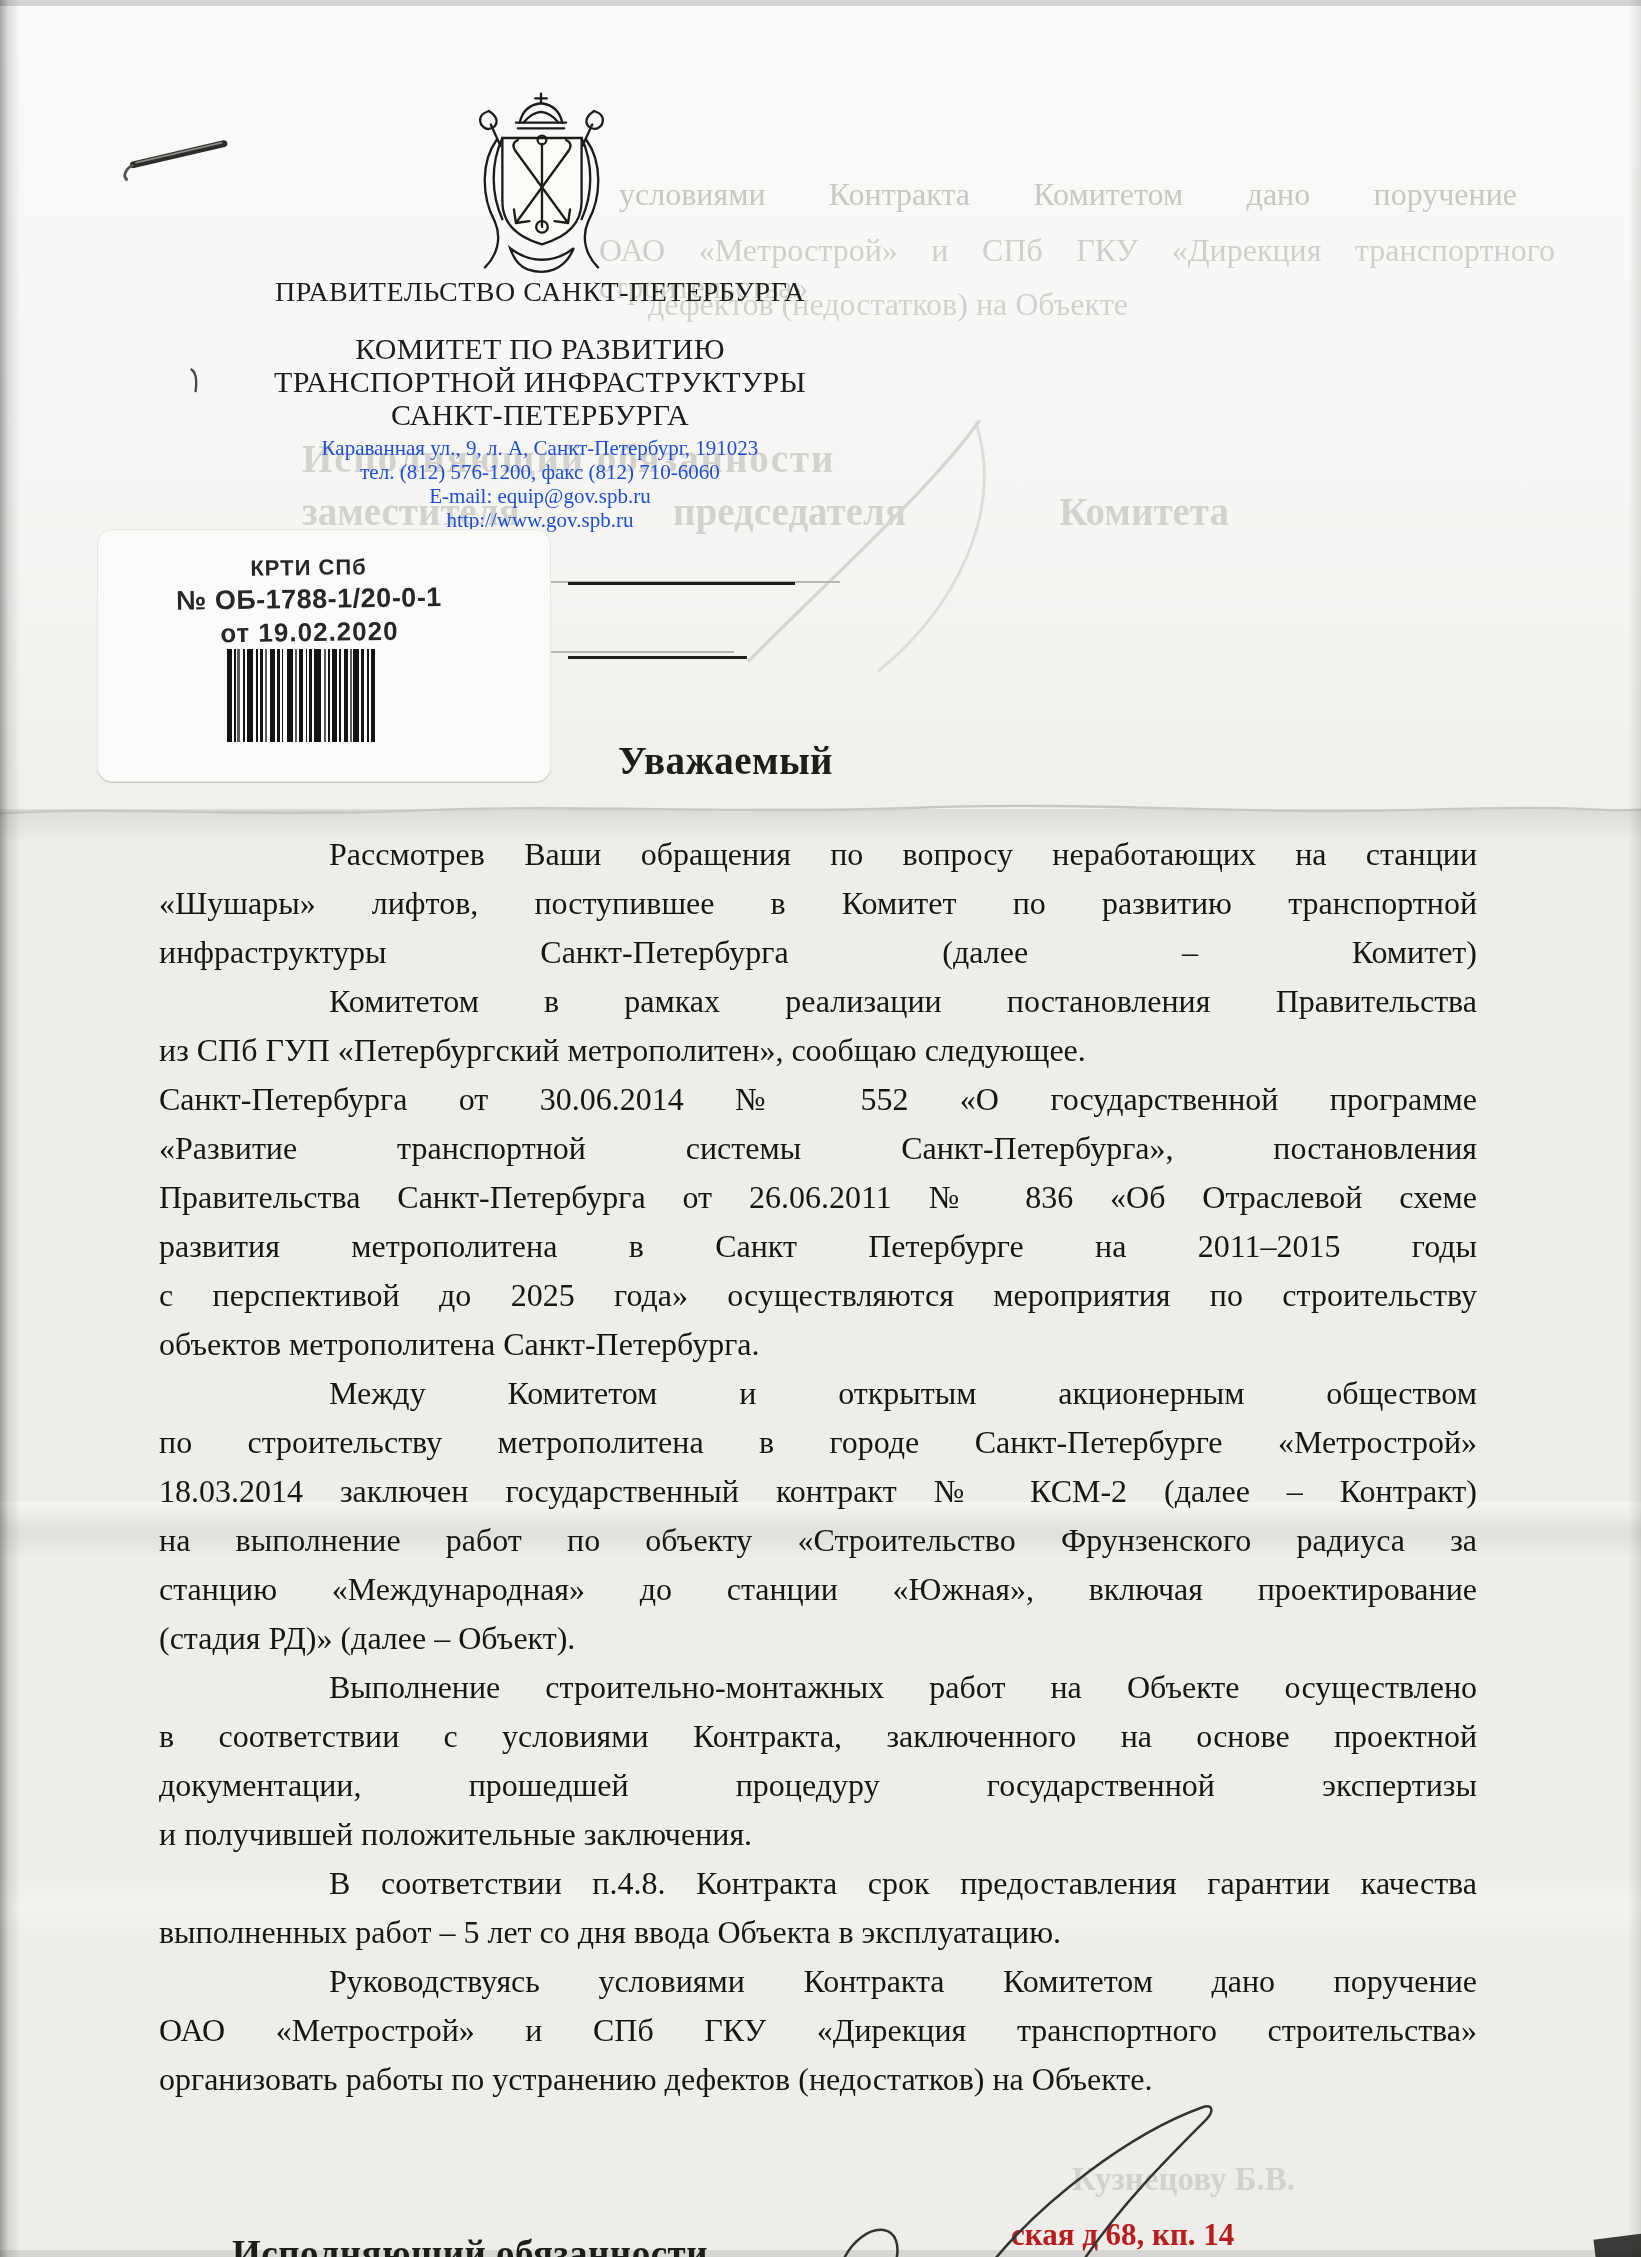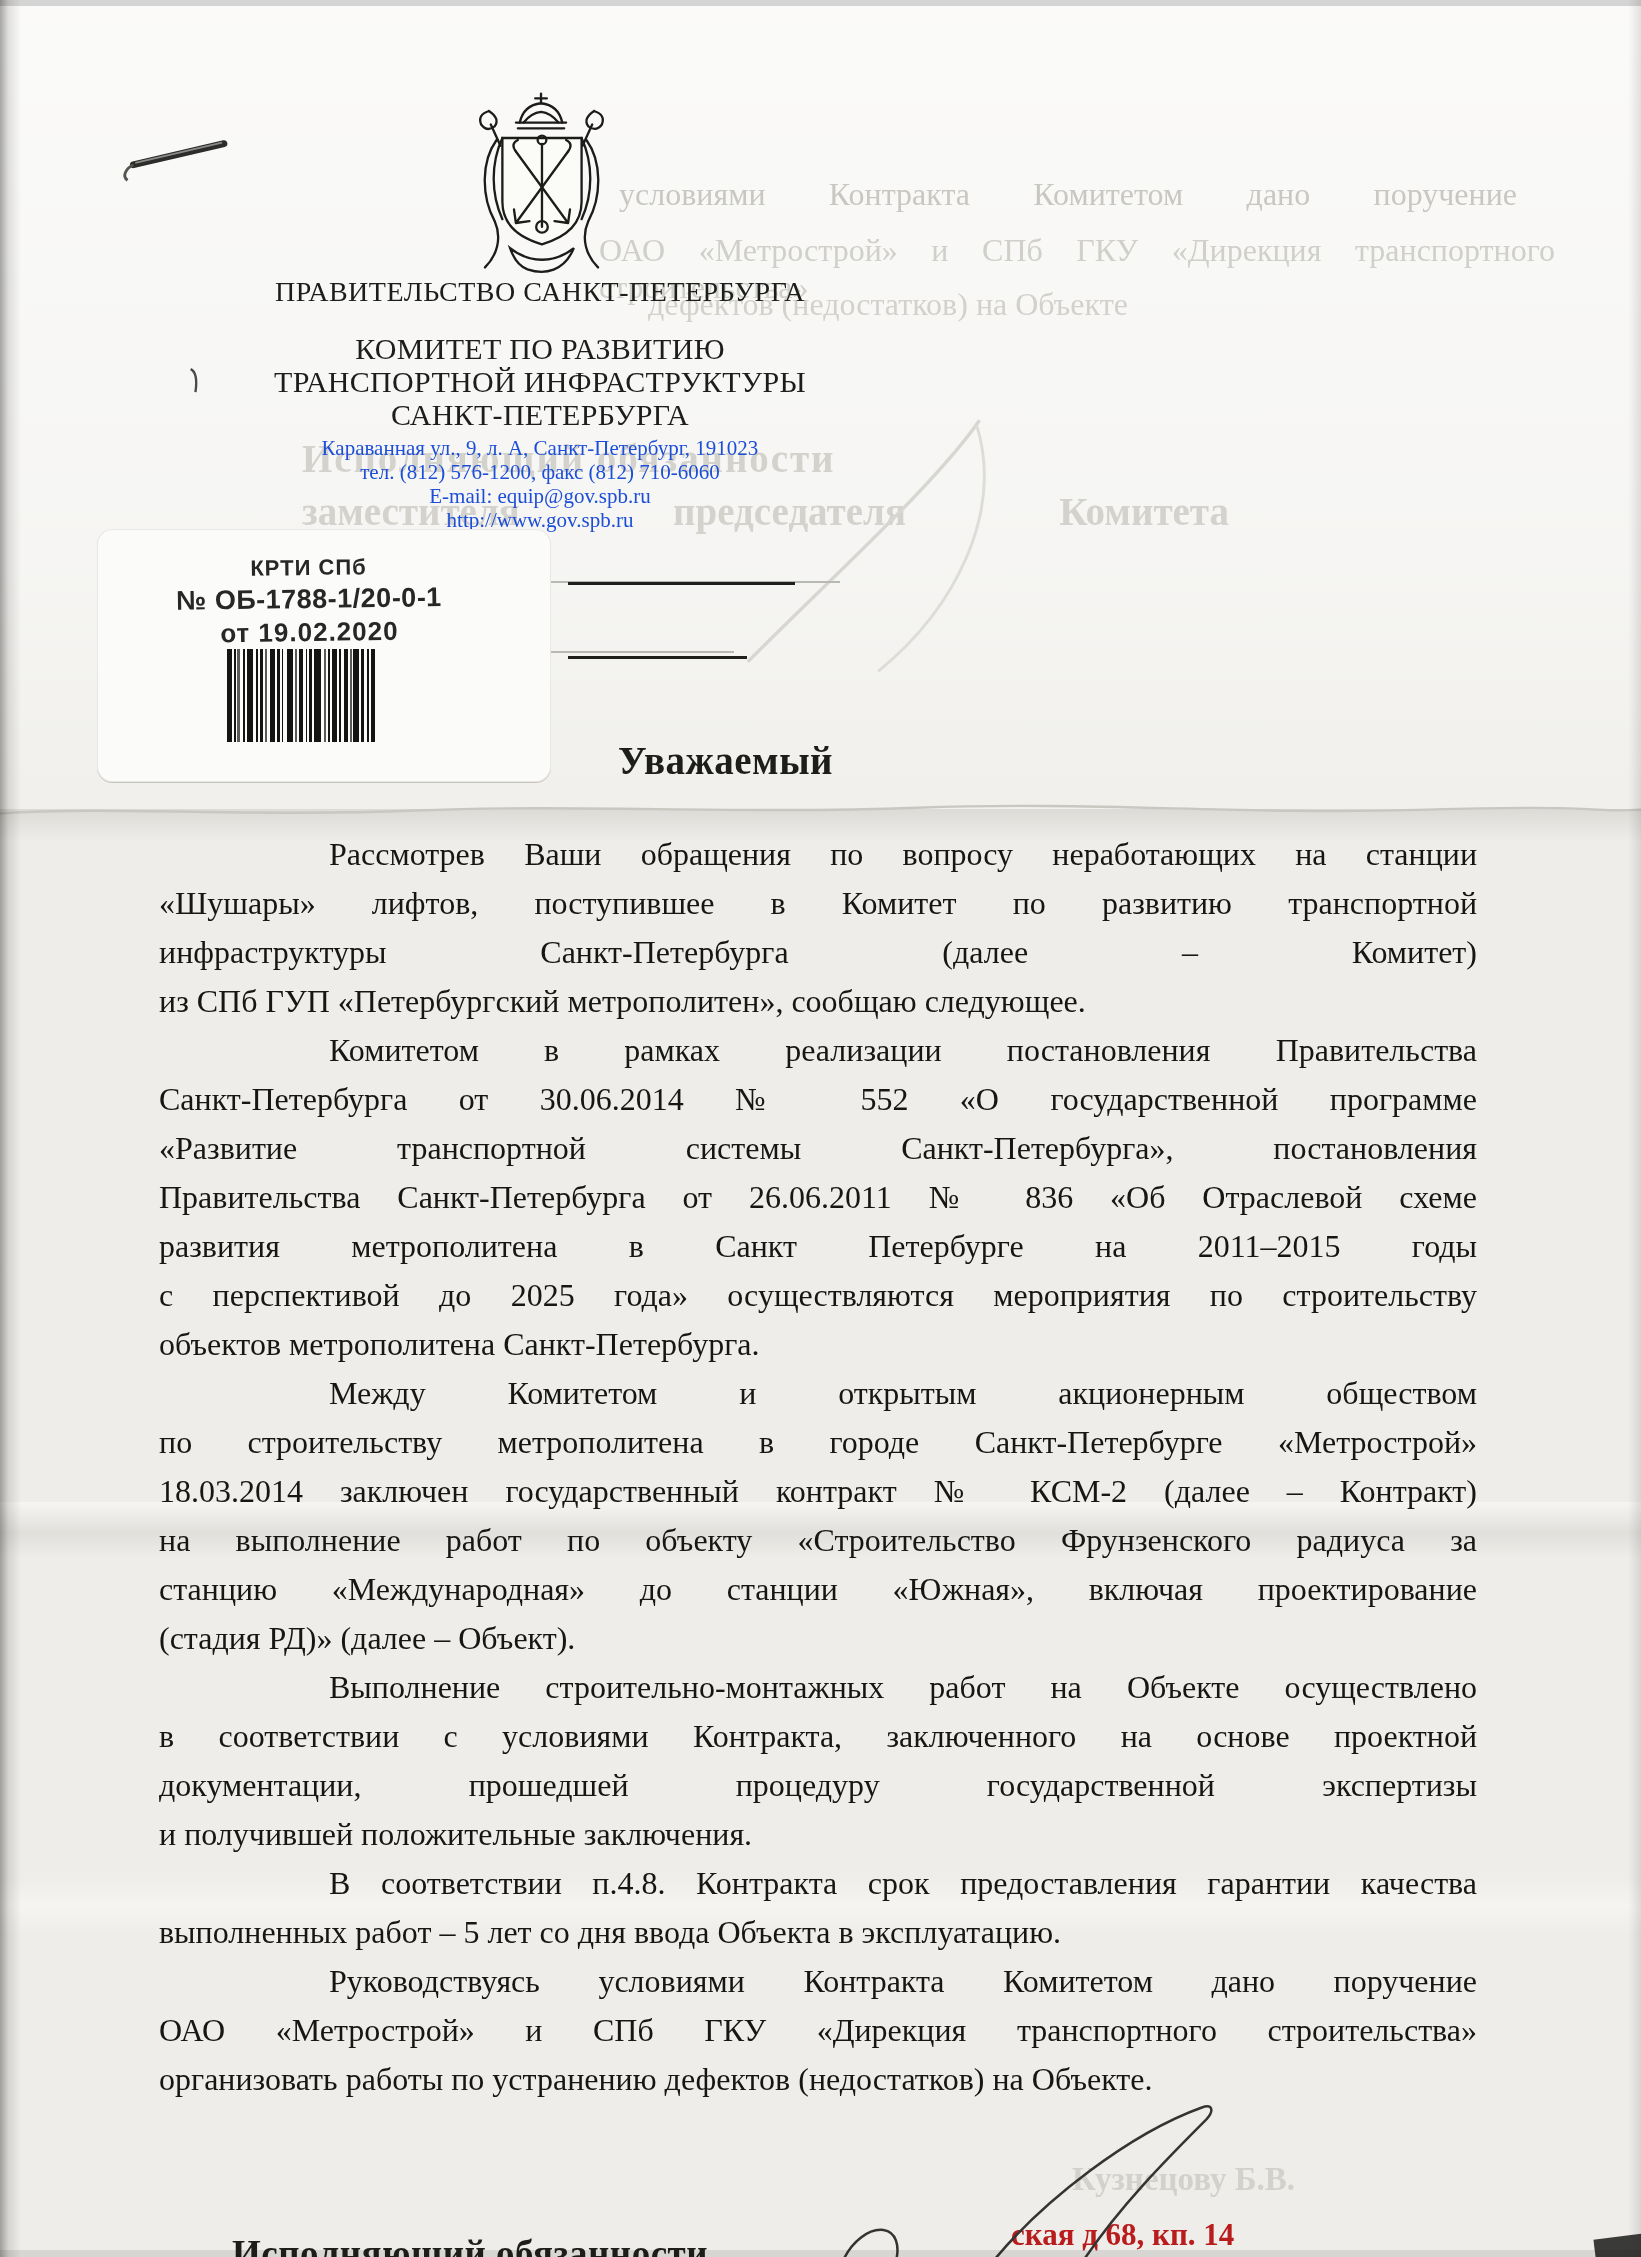--- a/index.html
+++ b/index.html
@@ -170,22 +170,22 @@
     <div class="date">от 19.02.2020</div>
   </div>
   <div class="barcode" id="barcode"><span class="bar" style="width: 4.8px; background: rgb(20, 20, 18);"></span><span class="bar" style="width: 1.9px; background: transparent;"></span><span class="bar" style="width: 1.9px; background: rgb(20, 20, 18);"></span><span class="bar" style="width: 1.9px; background: transparent;"></span><span class="bar" style="width: 2.9px; background: rgb(90, 90, 88);"></span><span class="bar" style="width: 2.9px; background: transparent;"></span><span class="bar" style="width: 1.9px; background: rgb(20, 20, 18);"></span><span class="bar" style="width: 1.9px; background: transparent;"></span><span class="bar" style="width: 5.8px; background: rgb(20, 20, 18);"></span><span class="bar" style="width: 2.9px; background: transparent;"></span><span class="bar" style="width: 1.9px; background: rgb(20, 20, 18);"></span><span class="bar" style="width: 1.9px; background: transparent;"></span><span class="bar" style="width: 3.9px; background: rgb(20, 20, 18);"></span><span class="bar" style="width: 1.9px; background: transparent;"></span><span class="bar" style="width: 1.9px; background: rgb(90, 90, 88);"></span><span class="bar" style="width: 2.9px; background: transparent;"></span><span class="bar" style="width: 4.8px; background: rgb(20, 20, 18);"></span><span class="bar" style="width: 1.9px; background: transparent;"></span><span class="bar" style="width: 2.9px; background: rgb(20, 20, 18);"></span><span class="bar" style="width: 1.9px; background: transparent;"></span><span class="bar" style="width: 1.9px; background: rgb(20, 20, 18);"></span><span class="bar" style="width: 3.9px; background: transparent;"></span><span class="bar" style="width: 5.8px; background: rgb(20, 20, 18);"></span><span class="bar" style="width: 1.9px; background: transparent;"></span><span class="bar" style="width: 1.9px; background: rgb(90, 90, 88);"></span><span class="bar" style="width: 1.9px; background: transparent;"></span><span class="bar" style="width: 3.9px; background: rgb(20, 20, 18);"></span><span class="bar" style="width: 2.9px; background: transparent;"></span><span class="bar" style="width: 1.9px; background: rgb(20, 20, 18);"></span><span class="bar" style="width: 1.9px; background: transparent;"></span><span class="bar" style="width: 2.9px; background: rgb(20, 20, 18);"></span><span class="bar" style="width: 1.9px; background: transparent;"></span><span class="bar" style="width: 6.8px; background: rgb(20, 20, 18);"></span><span class="bar" style="width: 2.9px; background: transparent;"></span><span class="bar" style="width: 1.9px; background: rgb(90, 90, 88);"></span><span class="bar" style="width: 1.9px; background: transparent;"></span><span class="bar" style="width: 2.9px; background: rgb(20, 20, 18);"></span><span class="bar" style="width: 1.9px; background: transparent;"></span><span class="bar" style="width: 4.8px; background: rgb(20, 20, 18);"></span><span class="bar" style="width: 1.9px; background: transparent;"></span><span class="bar" style="width: 1.9px; background: rgb(20, 20, 18);"></span><span class="bar" style="width: 2.9px; background: transparent;"></span><span class="bar" style="width: 3.9px; background: rgb(20, 20, 18);"></span><span class="bar" style="width: 1.9px; background: transparent;"></span><span class="bar" style="width: 1.9px; background: rgb(90, 90, 88);"></span><span class="bar" style="width: 1.9px; background: transparent;"></span><span class="bar" style="width: 5.8px; background: rgb(20, 20, 18);"></span><span class="bar" style="width: 1.9px; background: transparent;"></span><span class="bar" style="width: 2.9px; background: rgb(20, 20, 18);"></span><span class="bar" style="width: 2.9px; background: transparent;"></span><span class="bar" style="width: 1.9px; background: rgb(20, 20, 18);"></span><span class="bar" style="width: 1.9px; background: transparent;"></span><span class="bar" style="width: 4.8px; background: rgb(20, 20, 18);"></span><span class="bar" style="width: 1.9px; background: transparent;"></span></div>
 
   <div class="salutation">Уважаемый</div>
 
   <div class="body-text" id="letter-body">
       <div class="bline first">Рассмотрев Ваши обращения по вопросу неработающих на станции</div>
       <div class="bline">«Шушары» лифтов, поступившее в Комитет по развитию транспортной</div>
       <div class="bline">инфраструктуры Санкт-Петербурга (далее – Комитет)</div>
+      <div class="bline first">Комитетом в рамках реализации постановления Правительства</div>
       <div class="bline last">из СПб ГУП «Петербургский метрополитен», сообщаю следующее.</div>
-      <div class="bline first">Комитетом в рамках реализации постановления Правительства</div>
       <div class="bline">Санкт-Петербурга от 30.06.2014 № 552 «О государственной программе</div>
       <div class="bline">«Развитие транспортной системы Санкт-Петербурга», постановления</div>
       <div class="bline">Правительства Санкт-Петербурга от 26.06.2011 № 836 «Об Отраслевой схеме</div>
       <div class="bline">развития метрополитена в Санкт Петербурге на 2011–2015 годы</div>
       <div class="bline">с перспективой до 2025 года» осуществляются мероприятия по строительству</div>
       <div class="bline last">объектов метрополитена Санкт-Петербурга.</div>
       <div class="bline first">Между Комитетом и открытым акционерным обществом</div>
       <div class="bline">по строительству метрополитена в городе Санкт-Петербурге «Метрострой»</div>
       <div class="bline">18.03.2014 заключен государственный контракт № КСМ-2 (далее – Контракт)</div>
       <div class="bline">на выполнение работ по объекту «Строительство Фрунзенского радиуса за</div>

